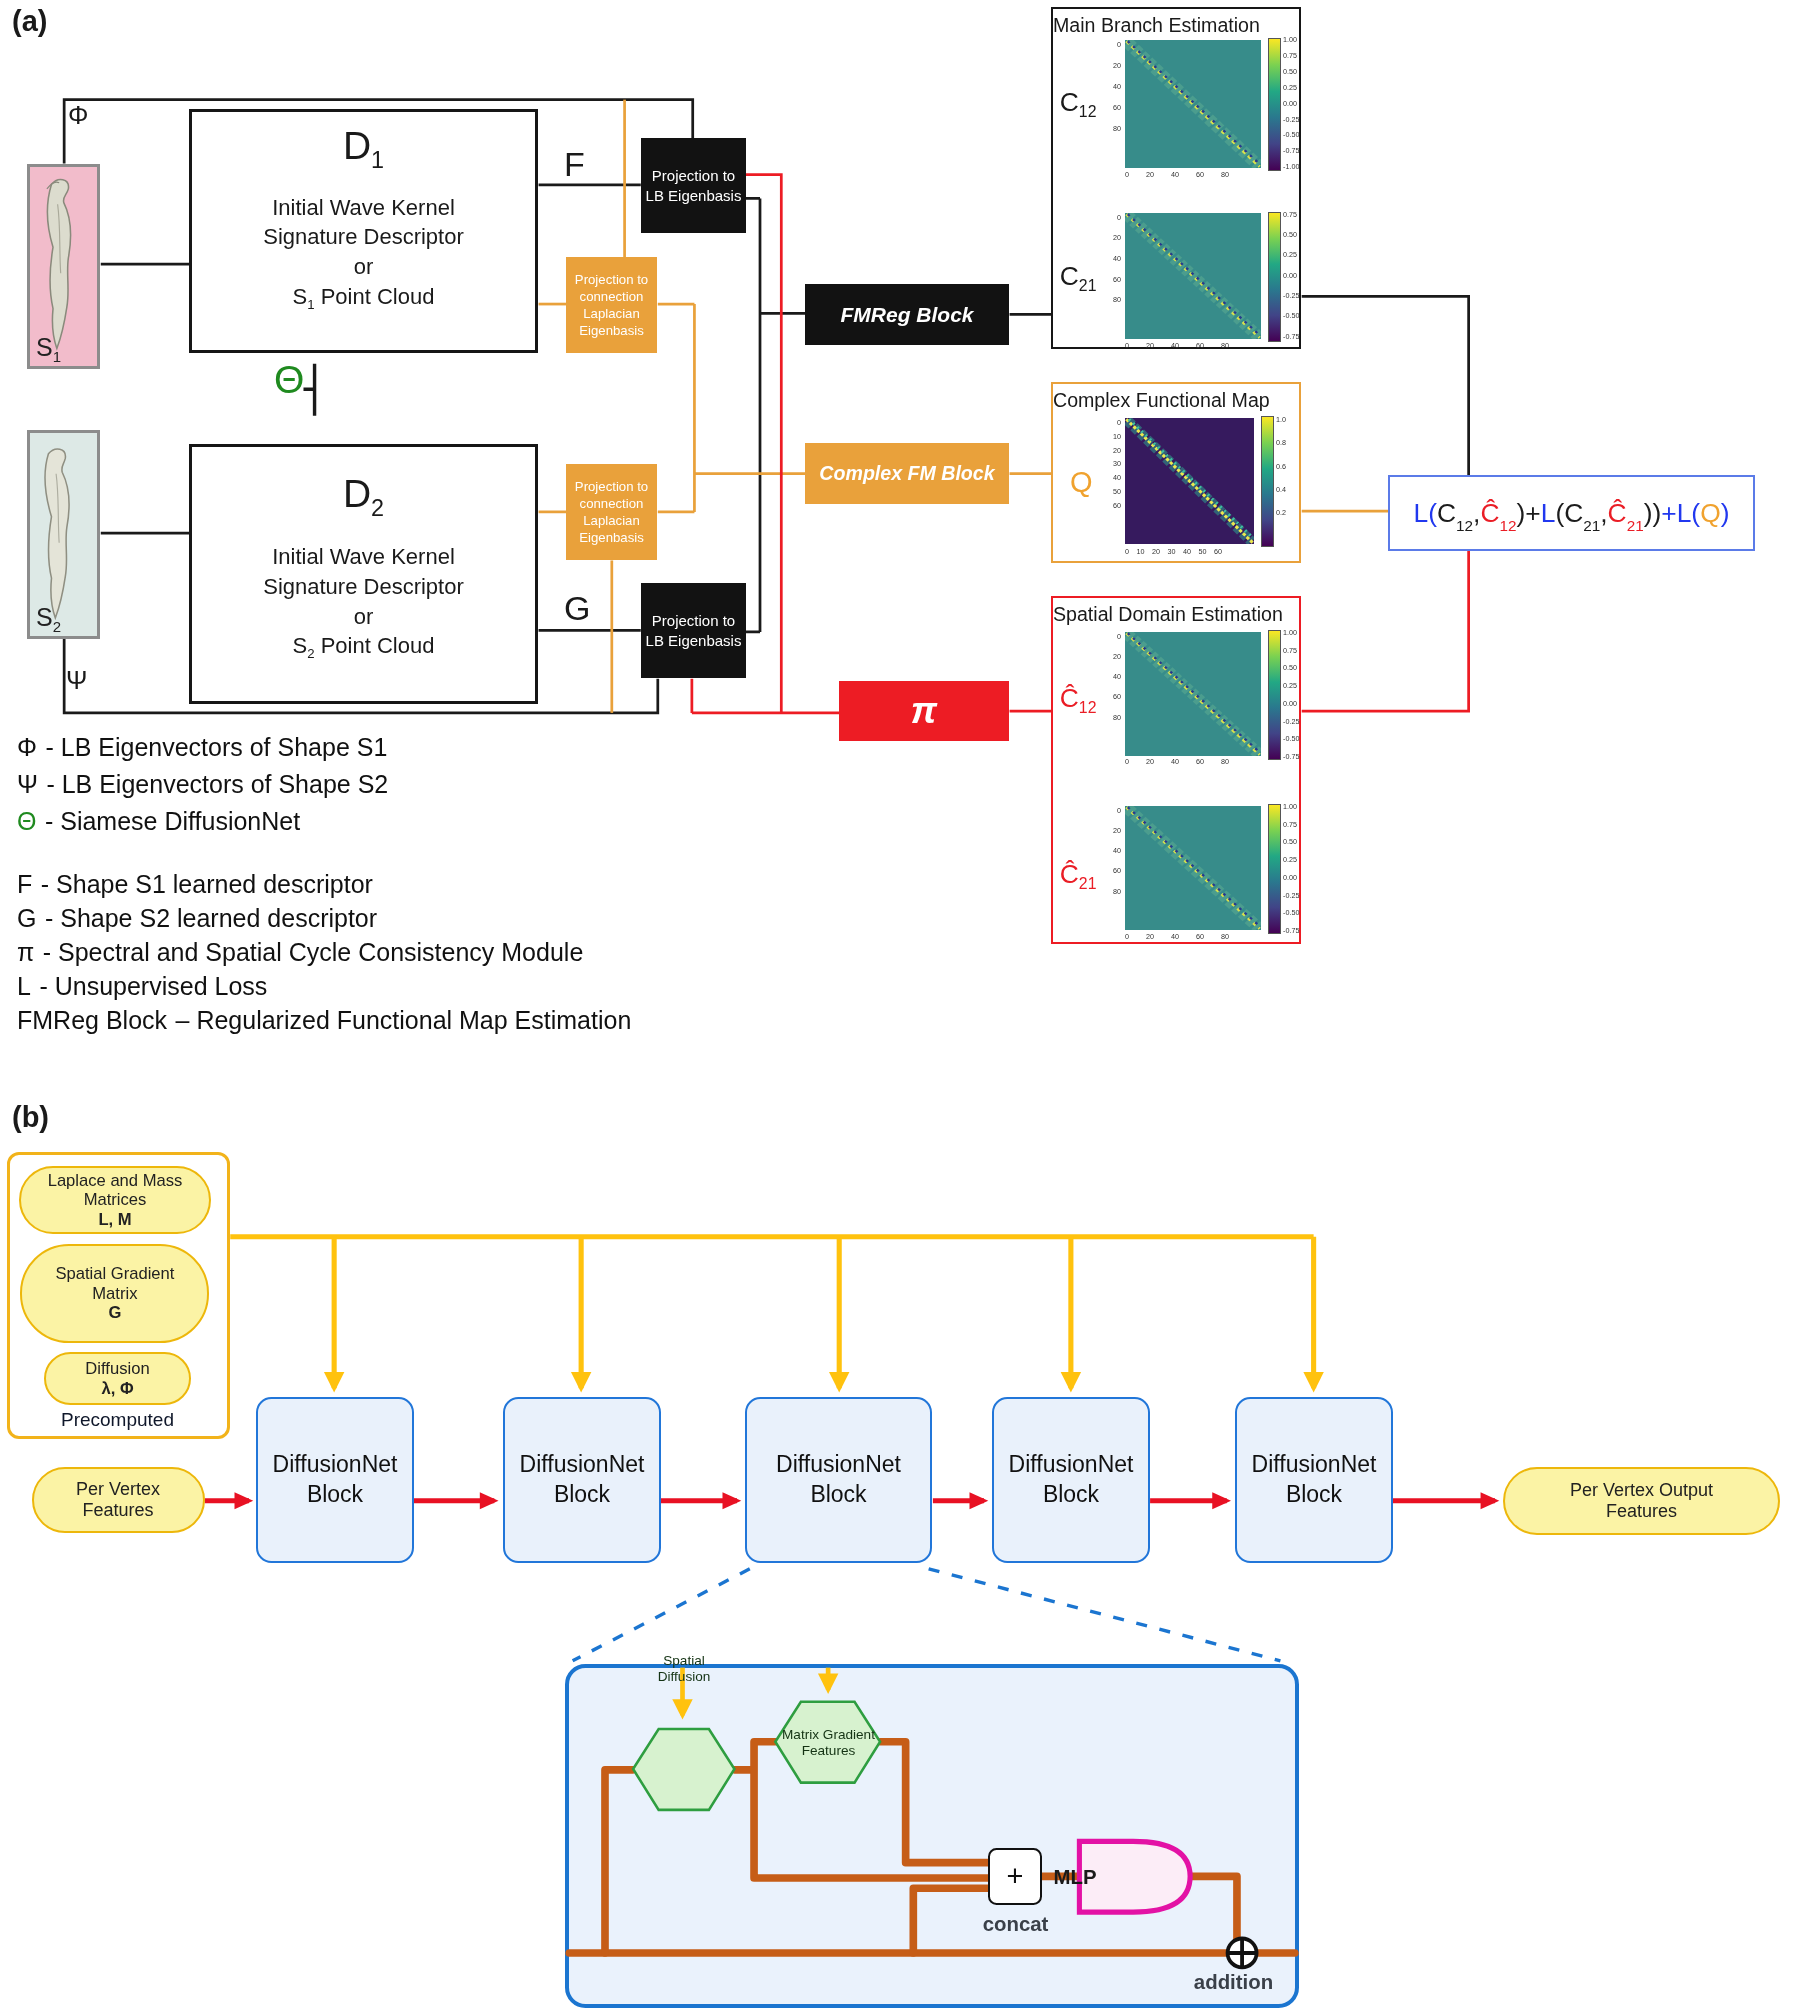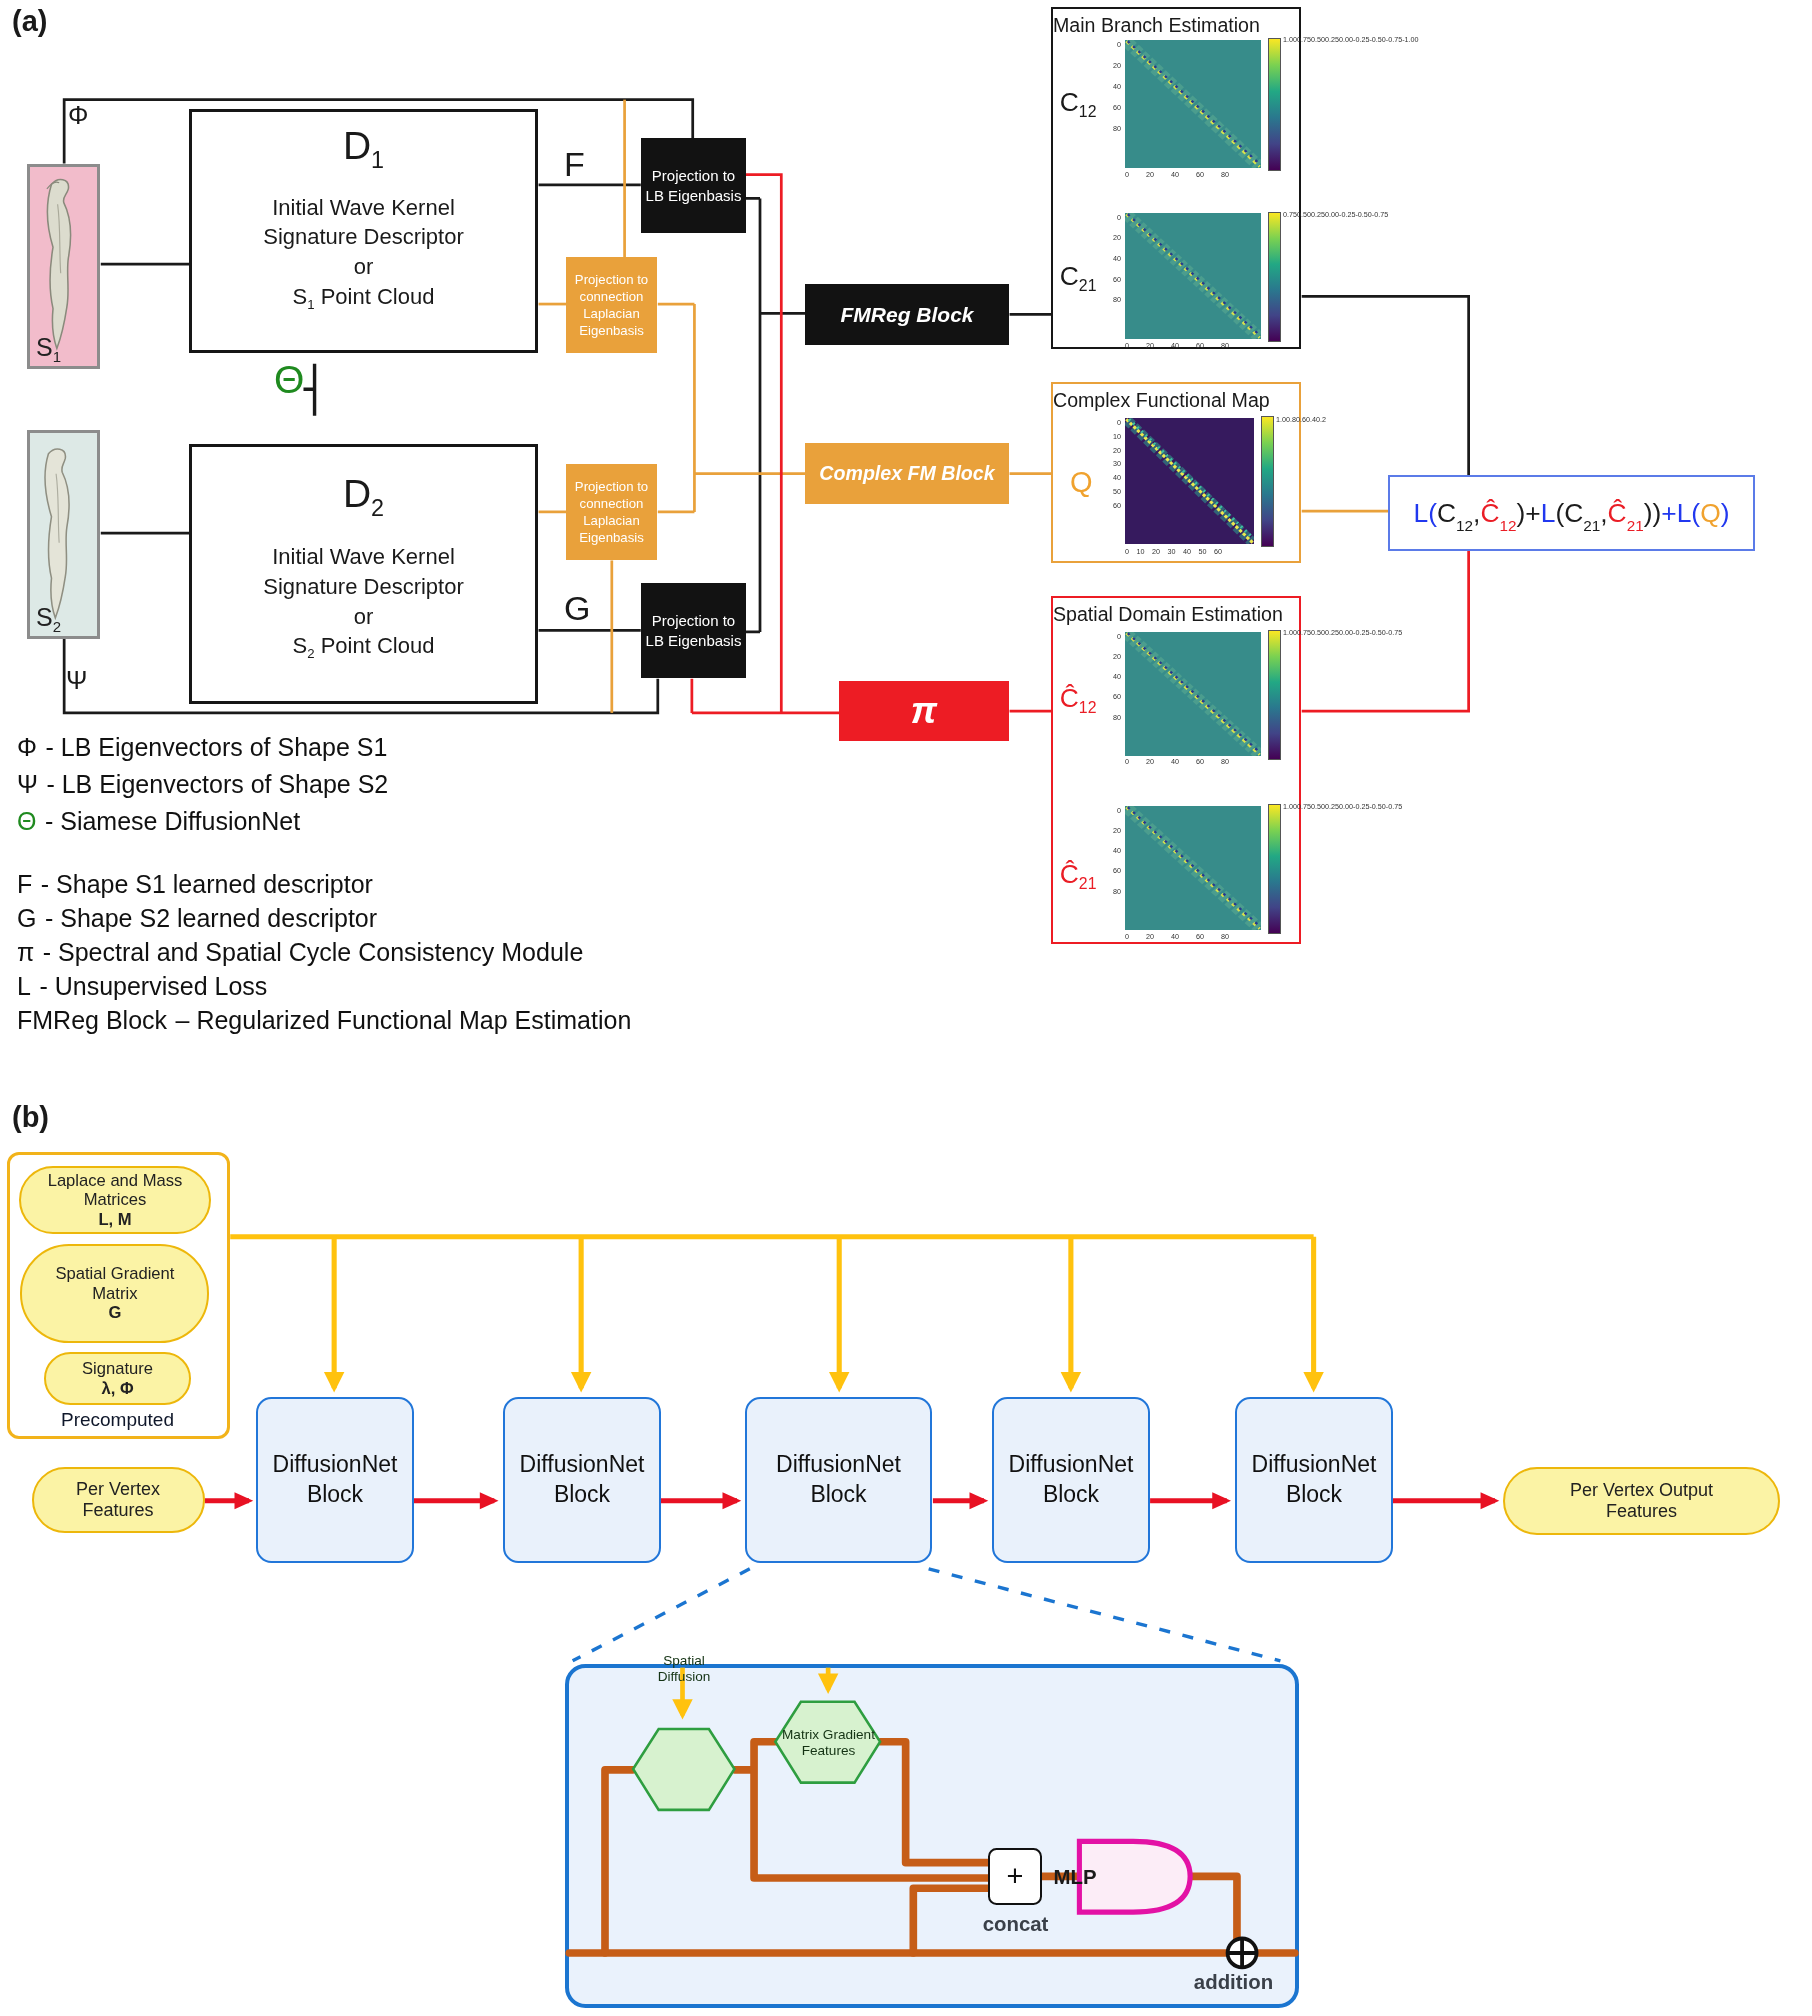--- a/index.html
+++ b/index.html
@@ -25,21 +25,21 @@
   .panel{background:#fff;box-sizing:border-box}
   .panel .ptitle{position:absolute;left:0;right:0;top:5.1px;text-align:left;font-size:19.6px;color:#1a1a1a}
   .mat-lbl{position:absolute;font-size:26.4px}
   .mat-lbl sub{font-size:60%}
   .yt{position:absolute;display:flex;flex-direction:column;justify-content:space-between;
       align-items:flex-end;font-size:7.2px;color:#333;padding-bottom:14%;box-sizing:border-box}
   .xt{position:absolute;display:flex;justify-content:space-between;font-size:7.2px;color:#333;
       padding-right:13%;box-sizing:border-box}
   .cb{position:absolute;background:linear-gradient(to bottom,#fbe723,#7ad151,#22a884,#2a788e,#414487,#440154);
       border:0.9px solid #555}
-  .cbl{position:absolute;display:flex;flex-direction:row;justify-content:space-between;
+  .cbl{position:absolute;display:flex;flex-direction:column;justify-content:space-between;
        font-size:7.2px;color:#333}
   .plotarea{position:absolute}
   .plotarea svg{display:block;width:100%;height:100%}
   .lossbox{border:2.6px solid #5b7be8;background:#fff;display:flex;align-items:center;justify-content:center;
            font-size:26.4px;white-space:nowrap}
   .seg{display:inline-block}
   .seg.is-sub{font-size:15.3px;transform:translateY(8.5px)}
   .seg.blue{color:#2138ef}.seg.red{color:#ea1d25}.seg.orange{color:#f0a22e}.seg.dark{color:#1c1c1c}
   .legend{font-size:25px;color:#111}
   .lg-line{height:37px;display:flex;align-items:center;gap:8.5px}
@@ -431,21 +431,21 @@
 </div>
 <div class="node ellipse" style="left:20.4px;top:1244px;width:189px;height:99px;border-radius:49px">
   <div>
       <div>Spatial Gradient</div>
       <div>Matrix</div>
     </div>
   <div class="bold">G</div>
 </div>
 <div class="node ellipse" style="left:44px;top:1352px;width:147px;height:53px;border-radius:26.4px">
   <div>
-      <div>Signature</div>
+      <div>Diffusion</div>
     </div>
   <div class="bold">λ, Φ</div>
 </div>
 <div class="node precomp" style="left:24px;top:1409px;width:187px">Precomputed</div>
 
 <div class="node ellipse pvf" style="left:31.5px;top:1467px;width:173px;height:66px;border-radius:33px">
   <div>
       <div>Per Vertex</div>
       <div>Features</div>
     </div>

